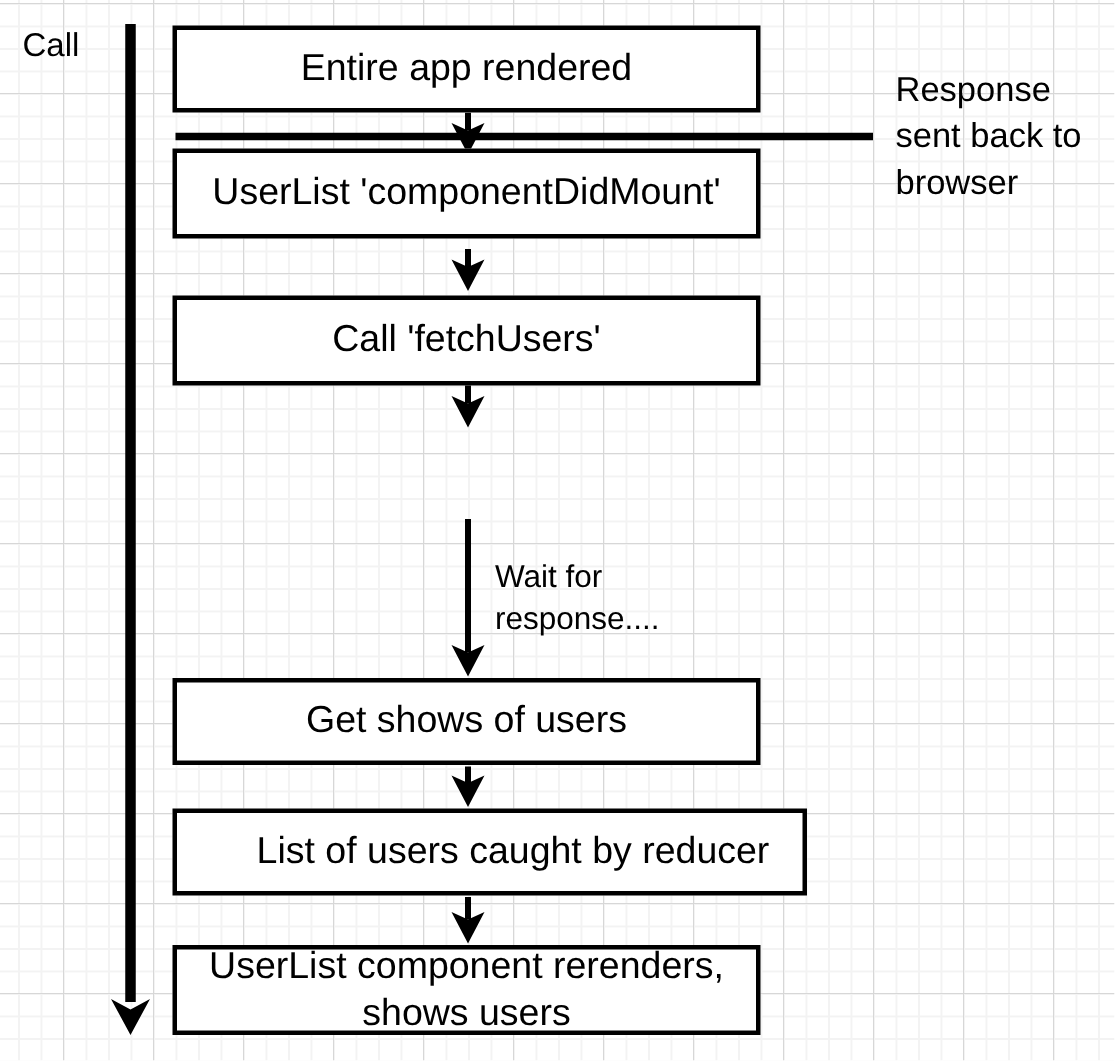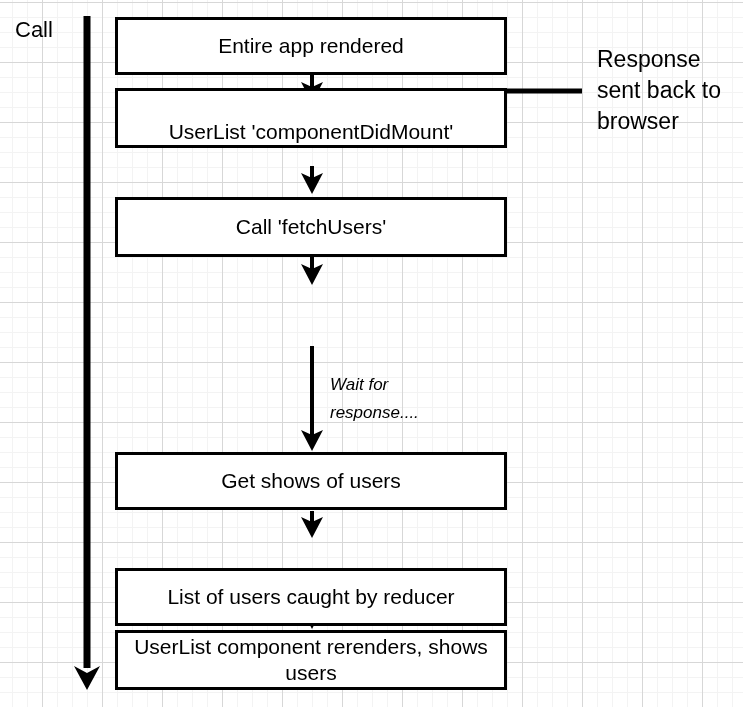--- a/index.html
+++ b/index.html
@@ -33,21 +33,21 @@
   .flow-box {
     position: absolute;
     left: 115px;
     width: 386px;
     background: #ffffff;
     border: 3px solid #000000;
     display: flex;
     align-items: center;
     justify-content: center;
     text-align: center;
-    font-size: 21px;
+    font-size: 25px;
     line-height: 1.25;
     box-sizing: content-box;
   }
   .time-label {
     position: absolute;
     left: 15px;
     top: 17px;
     font-size: 22px;
   }
   .response-label {
@@ -56,22 +56,21 @@
     top: 44px;
     width: 148px;
     font-size: 23px;
     line-height: 31px;
   }
   .wait-label {
     position: absolute;
     left: 330px;
     top: 371px;
     width: 138px;
-    font-size: 17px;
-    font-style: italic;
+    font-size: 21px;
     line-height: 28px;
   }
 </style>
 </head>
 <body>
 
 <div class="canvas">
 
   <svg class="arrow-layer" width="743" height="707" viewBox="0 0 743 707" xmlns="http://www.w3.org/2000/svg">
 
@@ -98,34 +97,34 @@
     <line x1="312" y1="598" x2="312" y2="613" stroke="#000000" stroke-width="4"></line>
     <path d="M 312,629 L 301,608 L 312,613 L 323,608 Z" fill="#000000"></path>
   </svg>
 
   <div class="time-label">Call</div>
 
   <div class="flow-box" style="top:17px;  height:52px;">
     <span>Entire app rendered</span>
   </div>
 
-  <div class="flow-box" style="top:88px; height:54px;align-items:flex-end;">
+  <div class="flow-box" style="top:99px; height:54px;">
     <span>UserList 'componentDidMount'</span>
   </div>
 
   <div class="flow-box" style="top:197px; height:54px;">
     <span>Call 'fetchUsers'</span>
   </div>
 
 
   <div class="flow-box" style="top:452px; height:52px;">
     <span>Get shows of users</span>
   </div>
 
-  <div class="flow-box" style="top:568px; height:52px;">
+  <div class="flow-box" style="top:539px; height:52px;padding-left:31px;">
     <span>List of users caught by reducer</span>
   </div>
 
   <div class="flow-box" style="top:630px; height:54px;justify-content:flex-end;">
     <span>UserList component rerenders, shows users</span>
   </div>
 
   <div class="response-label">Response sent back to browser</div>
 
   <div class="wait-label">Wait for response....</div>

